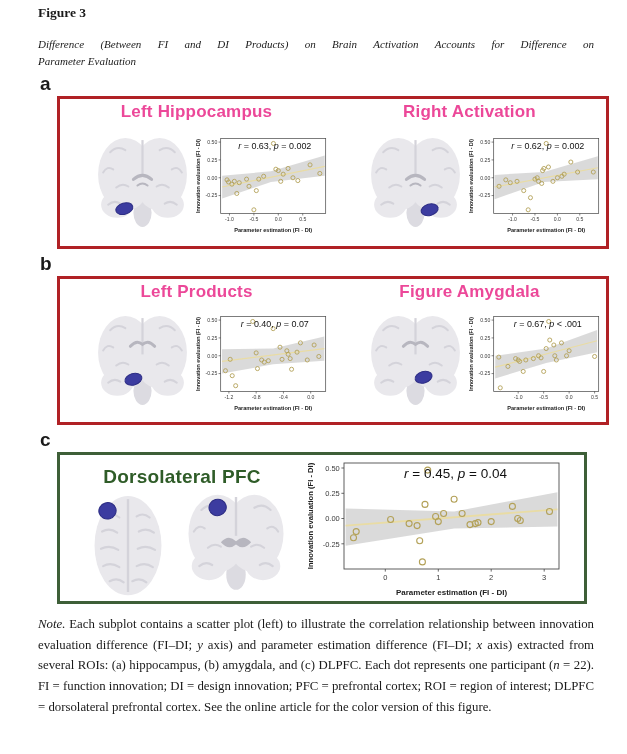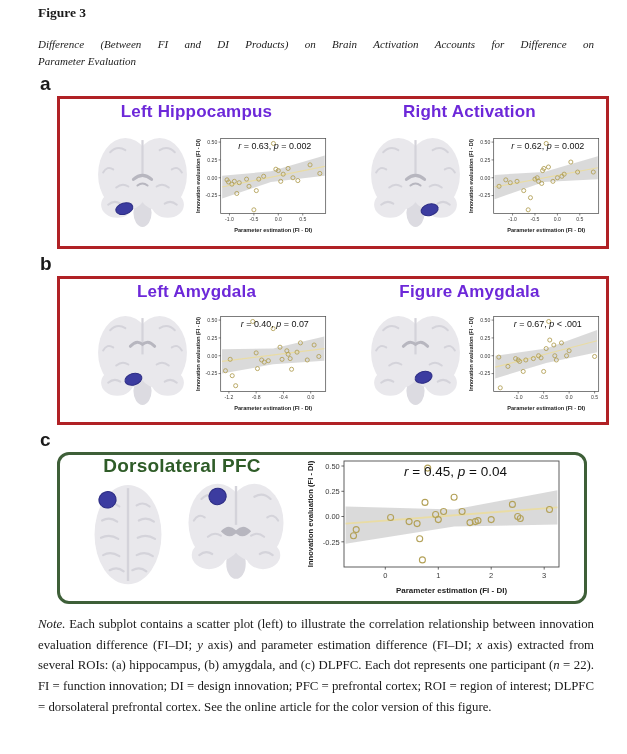--- a/index.html
+++ b/index.html
@@ -7,24 +7,24 @@
   .page{padding:5px 33px 0 38px;}
   .fig-label{font-weight:bold;font-size:13.5px;margin-bottom:15px;}
   .fig-title{font-style:italic;font-size:11px;line-height:1.5;width:556px;}
   .fig-title .l1{text-align:justify;text-align-last:justify;}
   .panel-letter{font-family:"Liberation Sans",sans-serif;font-weight:bold;font-size:19px;line-height:1;margin:5px 0 3px 2px;}
   .pbox{margin-left:19px;display:flex;background:#fff;}
   .pbox.red{border:3px solid #b02125;width:546px;}
   .pbox.green{border:3px solid #3e5f38;width:524px;}
   #box-a{height:147px;}
   #box-b{height:143px;}
-  #box-c{height:146px;align-items:flex-start;border-radius:12px;}
+  #box-c{height:146px;align-items:flex-end;}
   .sub{flex:1;display:flex;flex-direction:column;padding-top:3px;min-width:0;}
   .sub-title{text-align:center;font-family:"Liberation Sans",sans-serif;font-weight:bold;font-size:17px;letter-spacing:.2px;}
-  .red .sub-title{color:#6d28d9;}
+  .red .sub-title{color:#ec4899;}
   .green .sub-title{color:#2f5c28;font-size:19px;}
   .sub-row{display:flex;align-items:center;flex:1;margin-left:32px;}
   .brains{display:flex;align-items:center;justify-content:center;}
   .c-left{display:flex;flex-direction:column;align-items:center;width:244px;}
   .note{margin:10px 0 12px 0;font-size:12.8px;line-height:1.62;text-align:justify;width:556px;}
   .note .lead{font-style:italic;}
   .note i{font-style:italic;}
   svg text{font-family:"Liberation Sans",sans-serif;}
 </style>
 </head>
@@ -184,21 +184,21 @@
               <text x="98.5" y="118.5" font-size="6.9" font-weight="bold" fill="#222" text-anchor="middle">Parameter estimation (FI - DI)</text>
               <text x="8" y="50" font-size="6.5" font-weight="bold" fill="#222" text-anchor="middle" transform="rotate(-90 8 50)">Innovation evaluation (FI - DI)</text>
               <text x="100.5" y="16.5" font-size="11" fill="#111" text-anchor="middle"><tspan font-style="italic">r</tspan><tspan> = 0.62, </tspan><tspan font-style="italic">p</tspan><tspan> = 0.002</tspan></text>
             </svg>
           </div>
         </div>
       </div>
       <div class="panel-letter">b</div>
       <div class="pbox red" id="box-b">
         <div class="sub">
-          <div class="sub-title">Left Amygdala</div>
+          <div class="sub-title">Left Products</div>
           <div class="sub-row">
             <span class="brains">
               <svg width="101" height="105" viewBox="0 0 100 104">
                 <ellipse cx="50" cy="80" rx="9" ry="14" fill="#dcdbe1"></ellipse>
                 <ellipse cx="33" cy="42" rx="27" ry="36" fill="#e9e8ec"></ellipse>
                 <ellipse cx="67" cy="42" rx="27" ry="36" fill="#e9e8ec"></ellipse>
                 <ellipse cx="25" cy="72" rx="16" ry="13" fill="#e9e8ec"></ellipse>
                 <ellipse cx="75" cy="72" rx="16" ry="13" fill="#e9e8ec"></ellipse>
                 <line x1="50" y1="8" x2="50" y2="44" stroke="#d4d3da" stroke-width="2.2"></line>
                 <path d="M38 36 Q44 29 50 34 Q56 29 62 36" fill="none" stroke="#b7b6bf" stroke-width="3" stroke-linecap="round"></path>

